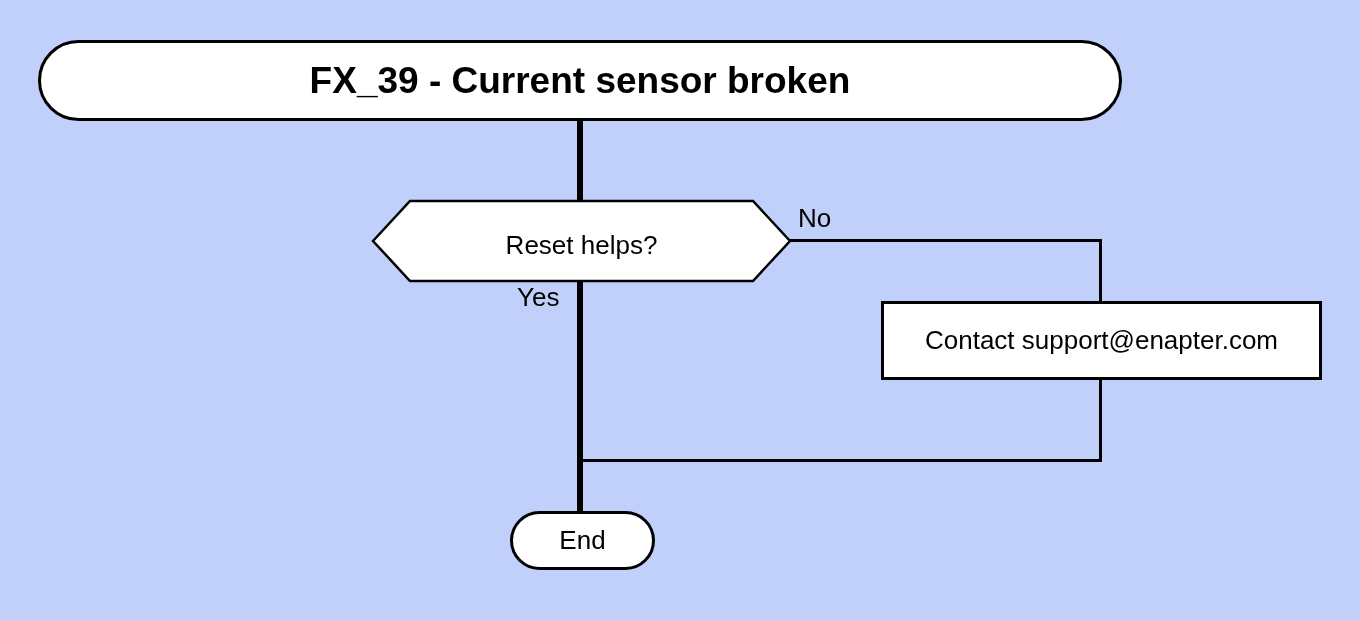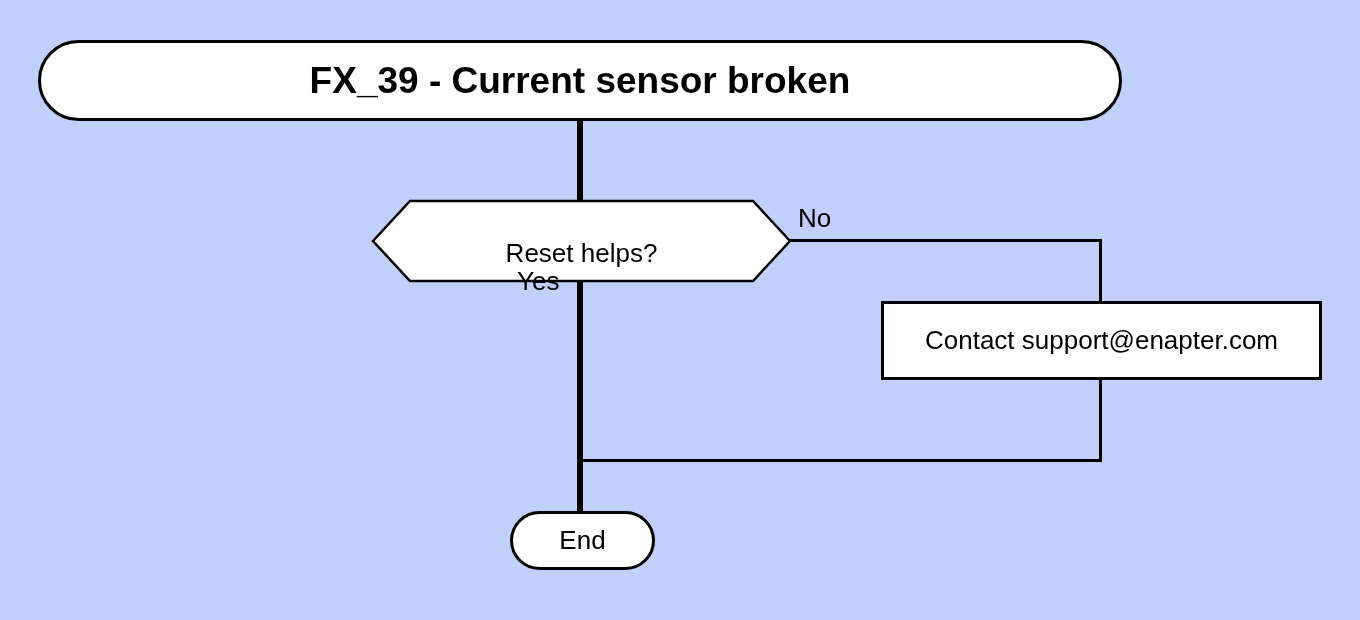--- a/index.html
+++ b/index.html
@@ -64,41 +64,41 @@
   }
   .hexagon-wrap svg {
     position: absolute;
     left: 0;
     top: 0;
     display: block;
   }
   .hexagon-label {
     position: absolute;
     left: 0;
-    top: 12px;
+    top: 4px;
     width: 100%;
     height: 100%;
     display: flex;
     align-items: center;
     justify-content: center;
     font-size: 26px;
   }
   .branch-label {
     position: absolute;
     font-size: 26px;
     line-height: 1.2;
   }
   .label-no {
     left: 798px;
     top: 203px;
     text-align: center;
   }
   .label-yes {
     left: 517px;
-    top: 266px;
+    top: 282px;
   }
   
   .edge-spine      { left: 577px; top: 119px; width: 6px;  height: 392px; }
   .edge-no-h       { left: 789px; top: 239px; width: 313px; height: 3px;  }
   .edge-no-v       { left: 1099px; top: 239px; width: 3px; height: 64px;  }
   .edge-contact-v  { left: 1099px; top: 379px; width: 3px; height: 83px;  }
   .edge-return-h   { left: 580px; top: 459px; width: 522px; height: 3px;  }
 </style>
 </head>
 <body>

